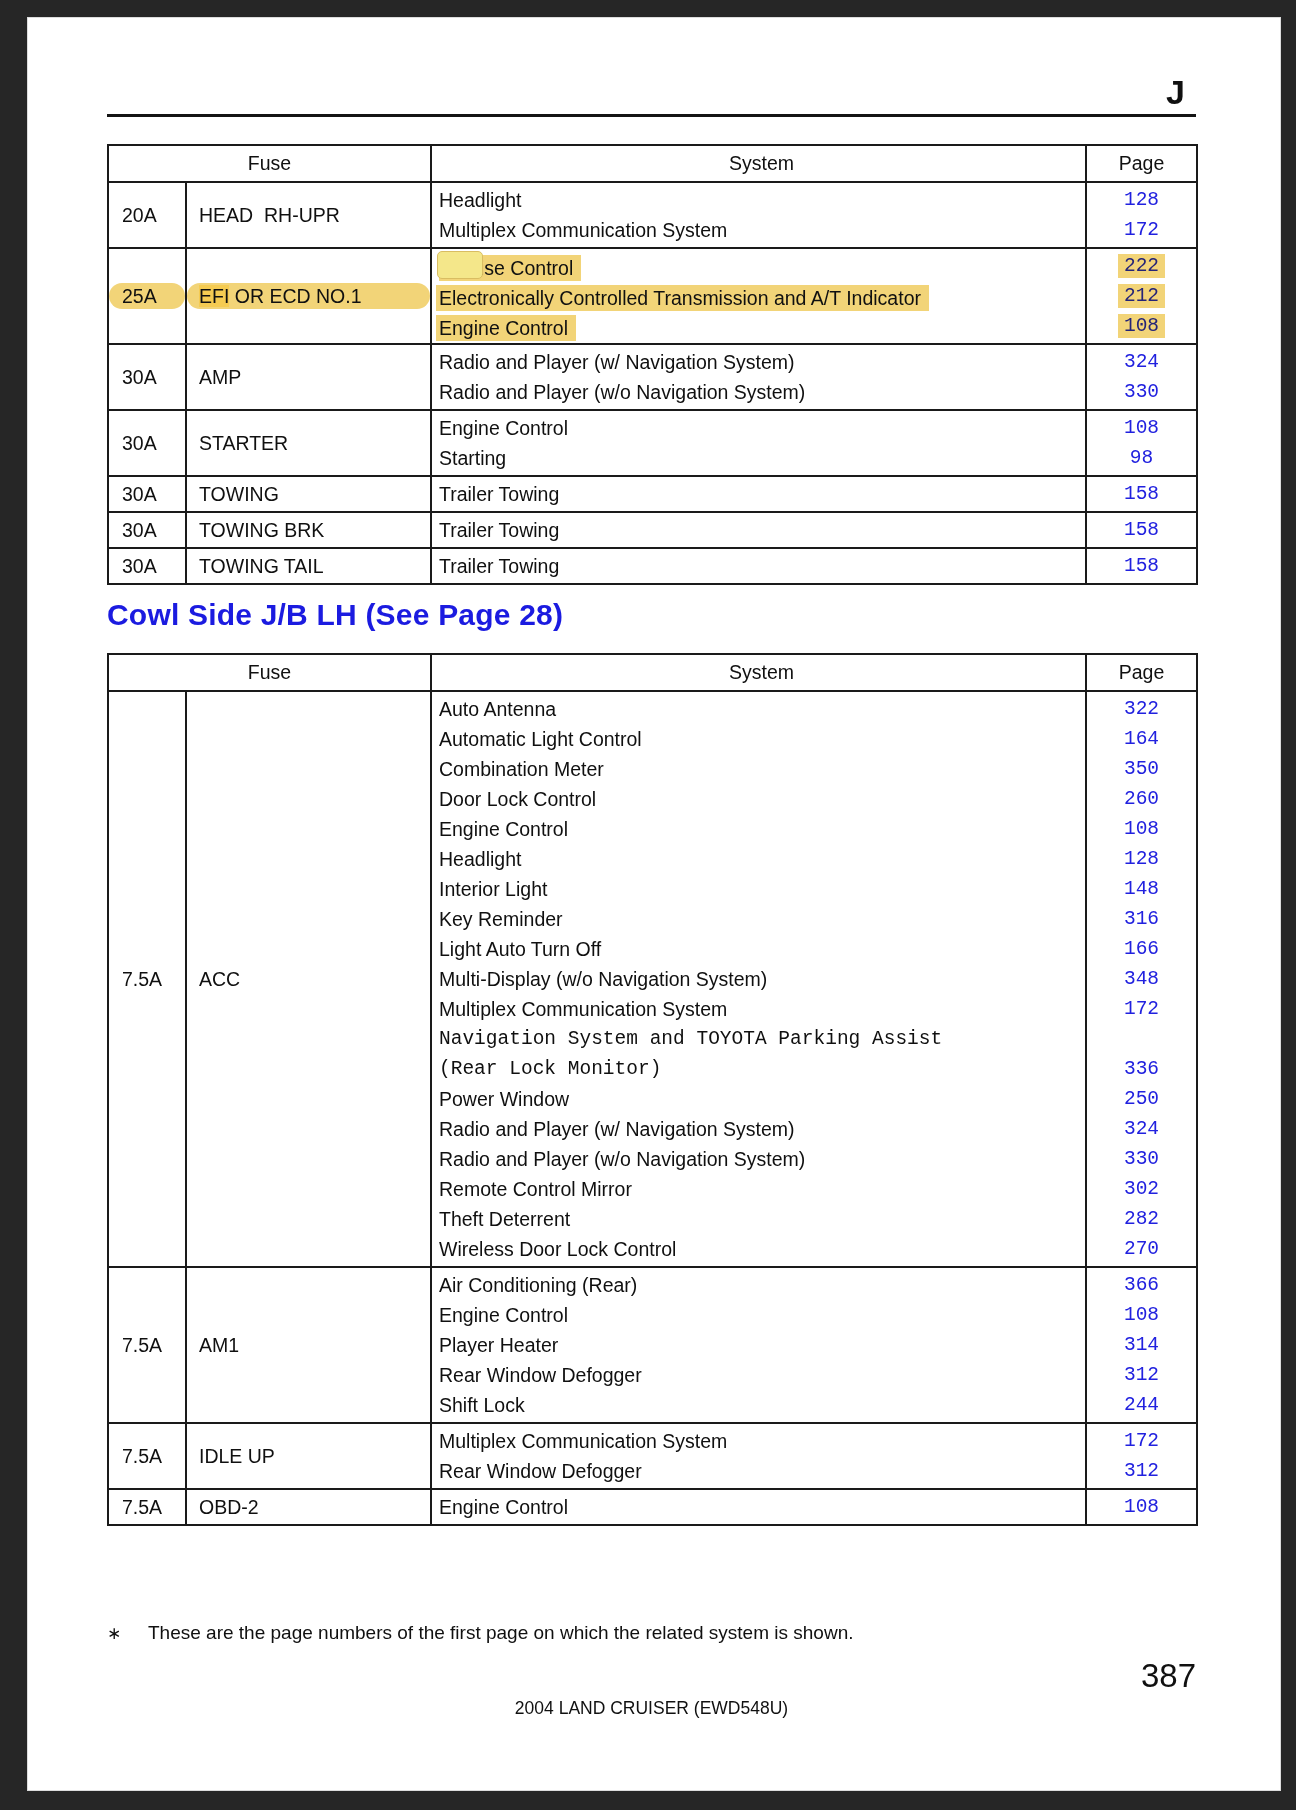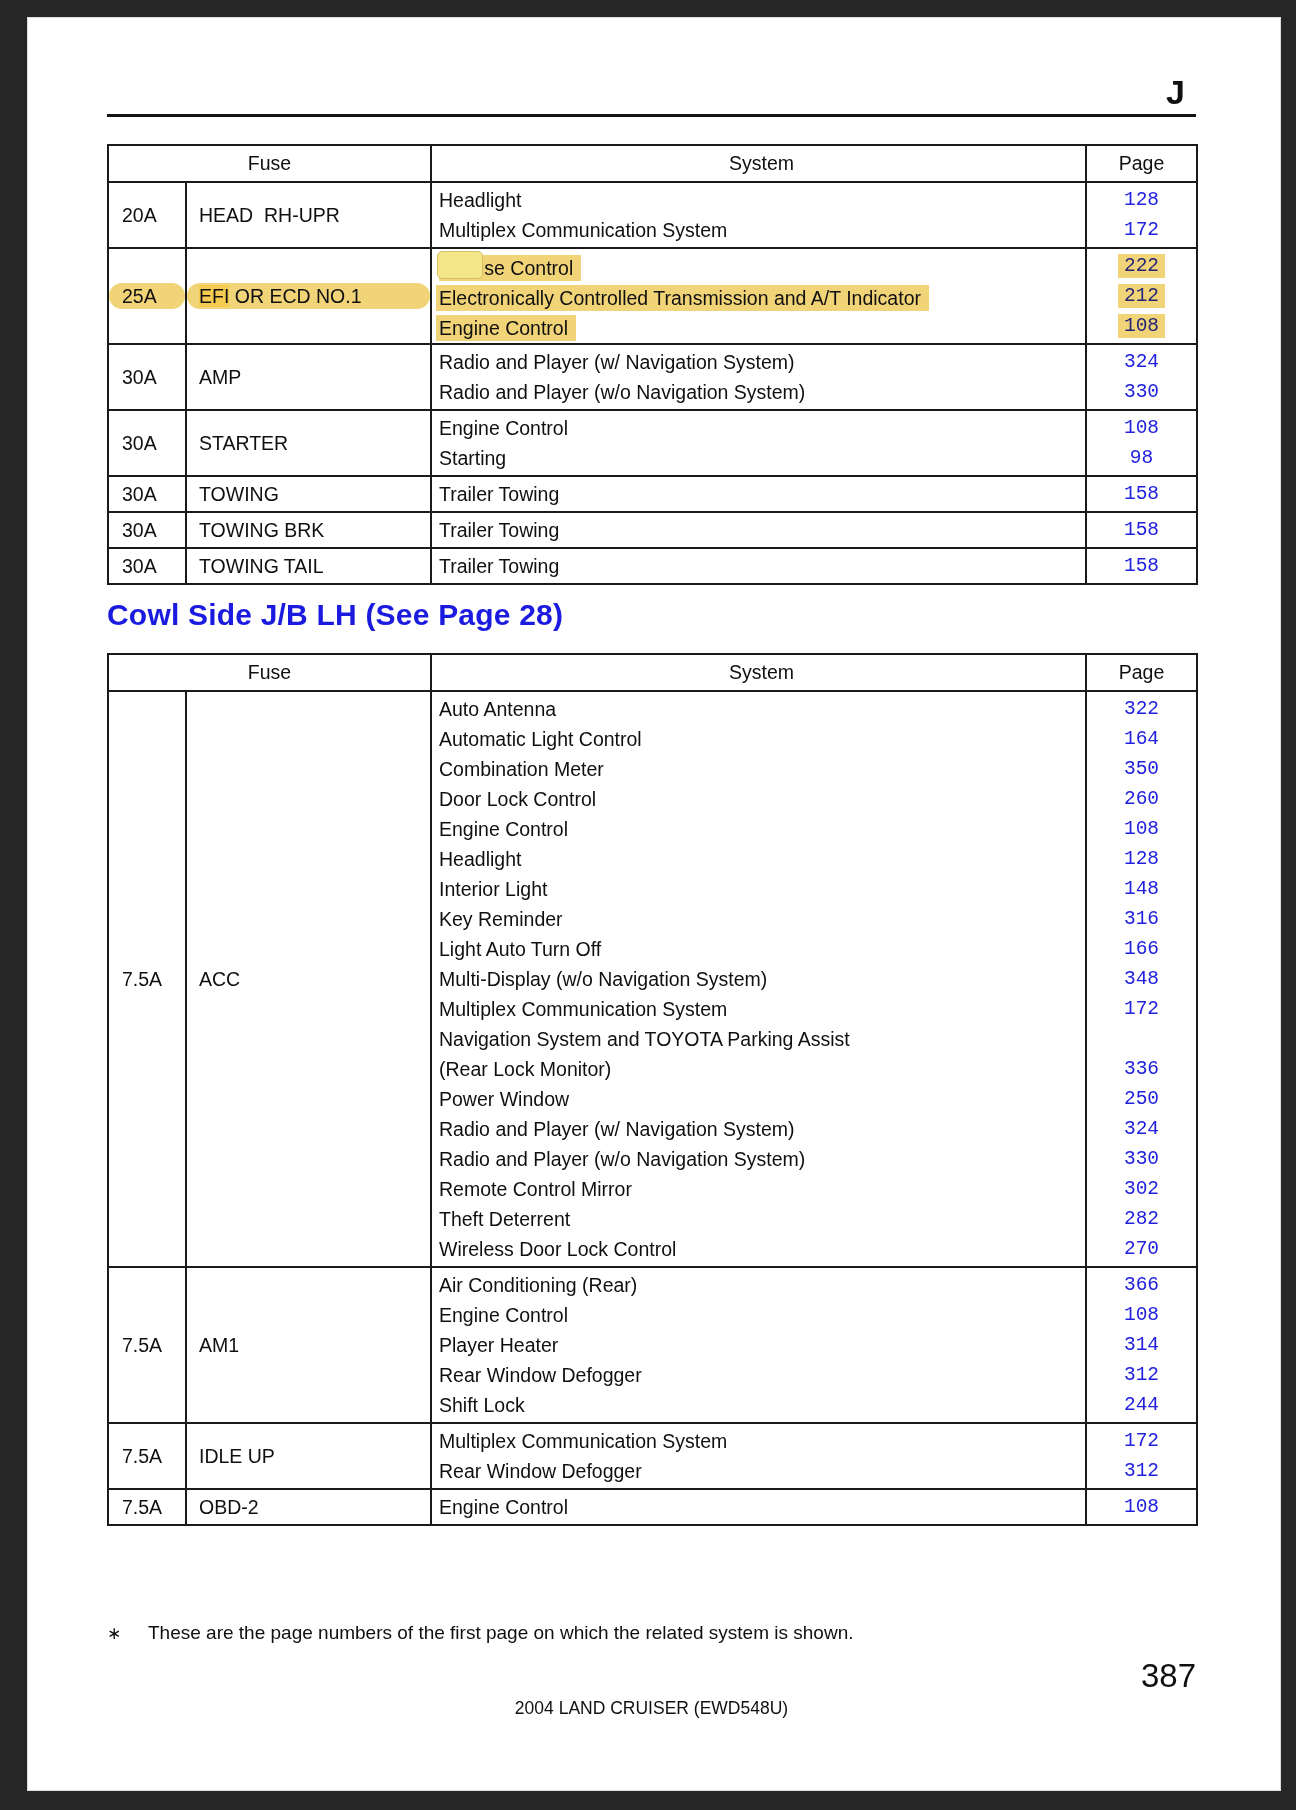--- a/index.html
+++ b/index.html
@@ -34,21 +34,21 @@
 
   .cellline { line-height:26px; }
   .cellline.band {
     background:var(--hl); margin-right:0;border-radius:13px;
   }
   td.amp  .cellline.band { margin-left:-13px; padding-left:13px; }
   td.name .cellline.band { margin-left:-12px; padding-left:12px; }
   .bright { background:var(--hlb); }
 
   .sline { line-height:30px; min-height:30px; position:relative; }
-  .sline .two-l1, .sline .two-l2 { line-height:30px; }
+  .sline .two-l1, .sline .two-l2 { line-height:30px;font-family:Liberation Mono, monospace; }
   .shl {
     background:var(--hl); display:inline-block; line-height:26px;
     padding:0 8px 0 3px; margin-left:-3px; vertical-align:middle;
   }
   .shl.covered { padding-left:41px; margin-left:0; }
   .coverbox {
     position:absolute; left:-2px; top:0; width:46px; height:28px;
     background:var(--cover); border:1px solid #d9bd62; border-radius:5px;
     box-sizing:border-box; z-index:2;
   }

